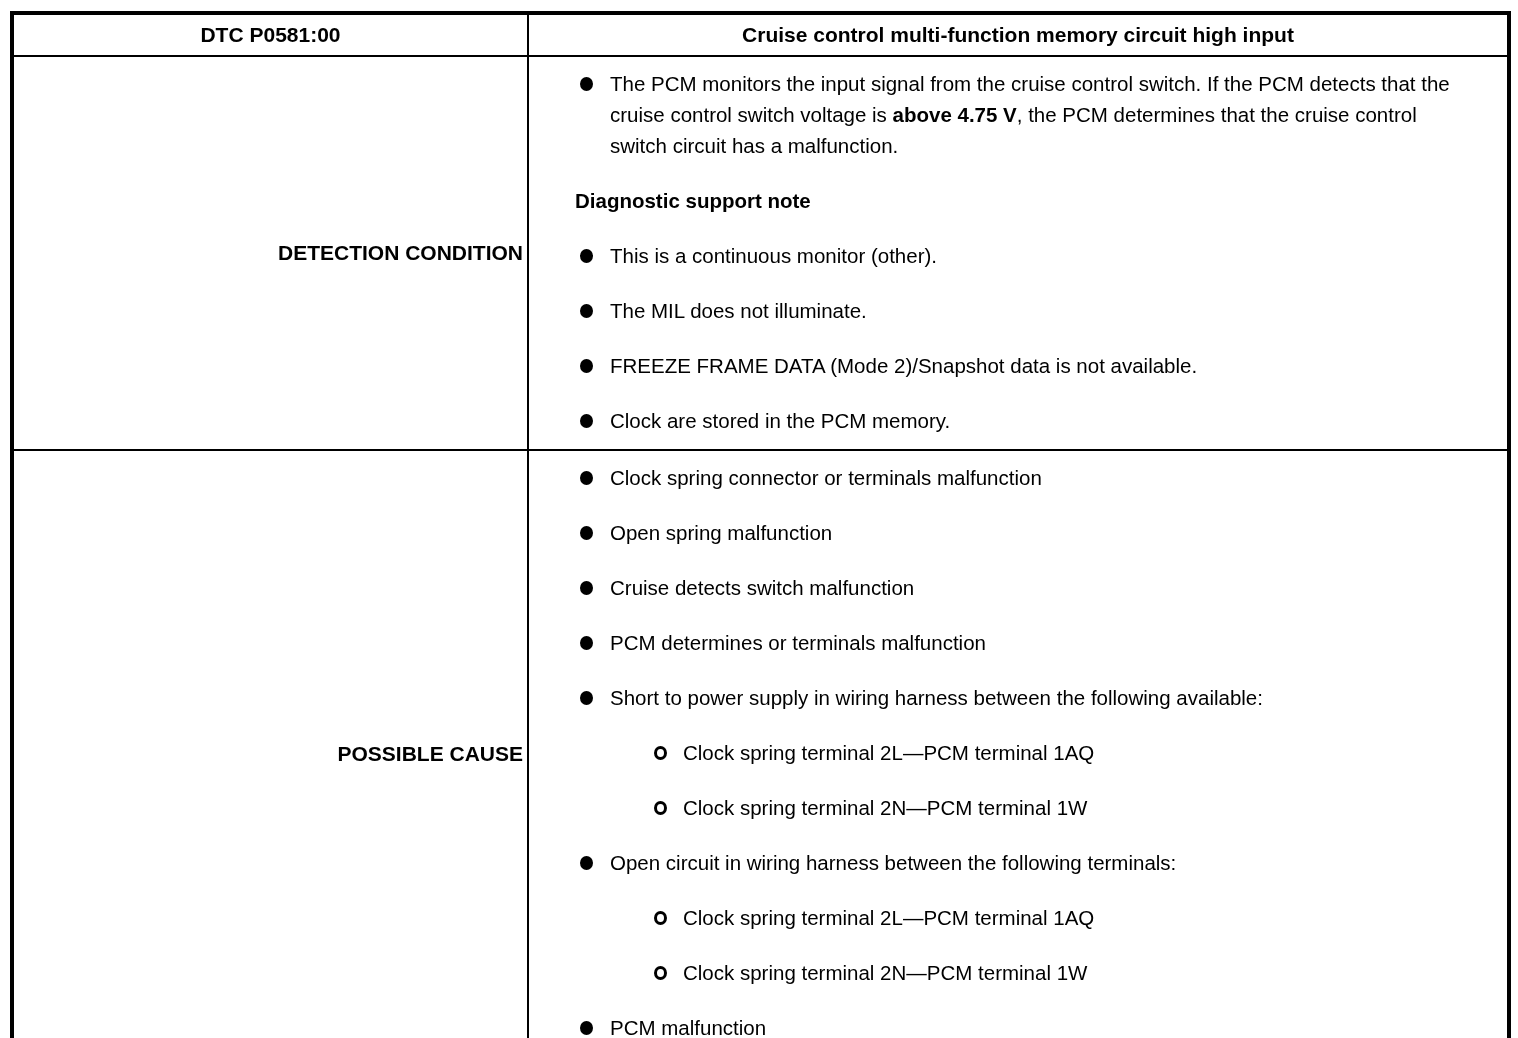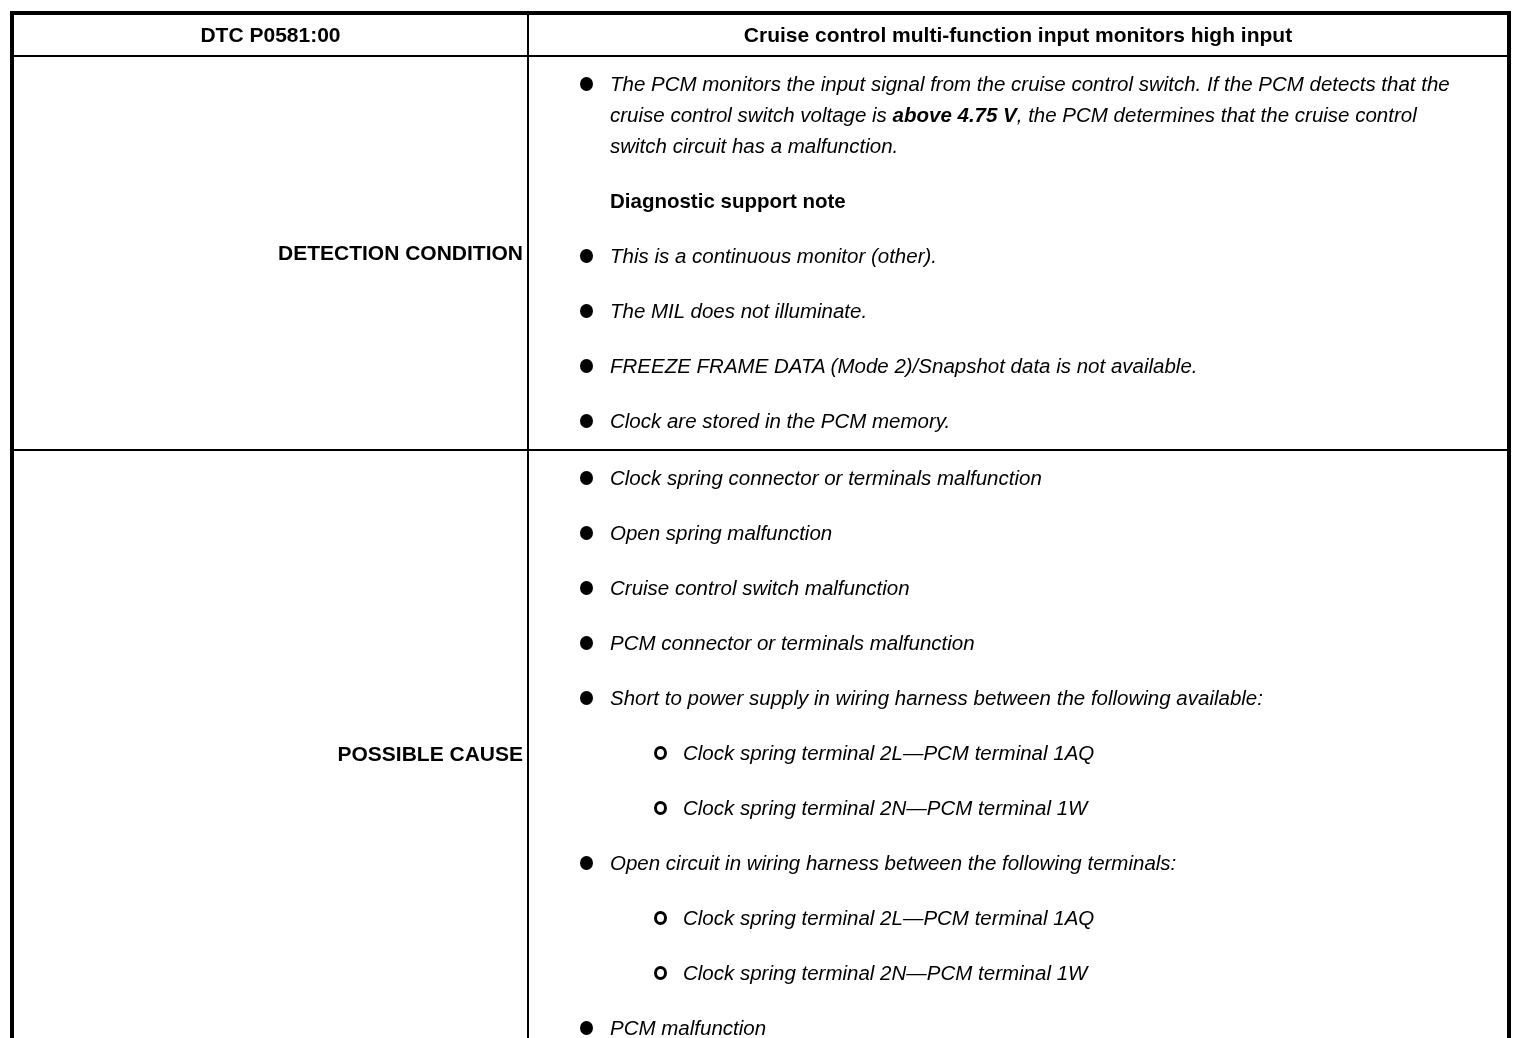--- a/index.html
+++ b/index.html
@@ -43,21 +43,20 @@
   td.row-content {
     vertical-align: top;
     padding: 11px 18px 13px 0;
   }
   .item {
     display: flex;
     align-items: flex-start;
     margin: 0 0 24px 51px;
     font-size: 20.5px;
     line-height: 31px;
-    font-style: italic;
   }
   .item:last-child { margin-bottom: 0; }
   .bullet {
     flex: 0 0 auto;
     width: 13px;
     height: 14px;
     border-radius: 50%;
     background: #000;
     margin: 9px 17px 0 0;
   }
@@ -66,38 +65,38 @@
     background: transparent;
     border: 3px solid #000;
     width: 13px;
     height: 14px;
     margin: 9px 16px 0 0;
   }
   .note-heading {
     font-weight: bold;
     font-size: 20.5px;
     line-height: 31px;
-    margin: 0 0 24px 81px;
+    margin: 0 0 24px 46px;
   }
   .para { max-width: 858px; }
   .b { font-weight: bold; }
 </style>
 </head>
 <body>
 
 <div class="page">
   <table class="dtc-table">
     <colgroup>
       <col style="width:516px">
       <col style="width:981px">
     </colgroup>
     <tbody>
         <tr>
       <th class="hdr">DTC P0581:00</th>
-      <th class="hdr">Cruise control multi-function input monitors high input</th>
+      <th class="hdr">Cruise control multi-function memory circuit high input</th>
     </tr>
 
     <tr>
       <td class="row-label">DETECTION CONDITION</td>
       <td class="row-content">
         <div class="item">
           <span class="bullet"></span>
           <span class="para"><span>The PCM monitors the input signal from the cruise control switch. If the PCM detects that the cruise control switch voltage is </span><span class="b">above 4.75 V</span><span>, the PCM determines that the cruise control switch circuit has a malfunction.</span></span>
         </div>
         <div class="note-heading">Diagnostic support note</div>
@@ -126,25 +125,25 @@
         <div class="item">
           <span class="bullet"></span>
           <span>Clock spring connector or terminals malfunction</span>
         </div>
         <div class="item">
           <span class="bullet"></span>
           <span>Open spring malfunction</span>
         </div>
         <div class="item">
           <span class="bullet"></span>
-          <span>Cruise control switch malfunction</span>
+          <span>Cruise detects switch malfunction</span>
         </div>
         <div class="item">
           <span class="bullet"></span>
-          <span>PCM connector or terminals malfunction</span>
+          <span>PCM determines or terminals malfunction</span>
         </div>
         <div class="item">
           <span class="bullet"></span>
           <span>Short to power supply in wiring harness between the following available:</span>
         </div>
         <div class="item sub">
           <span class="bullet"></span>
           <span>Clock spring terminal 2L—PCM terminal 1AQ</span>
         </div>
         <div class="item sub">

